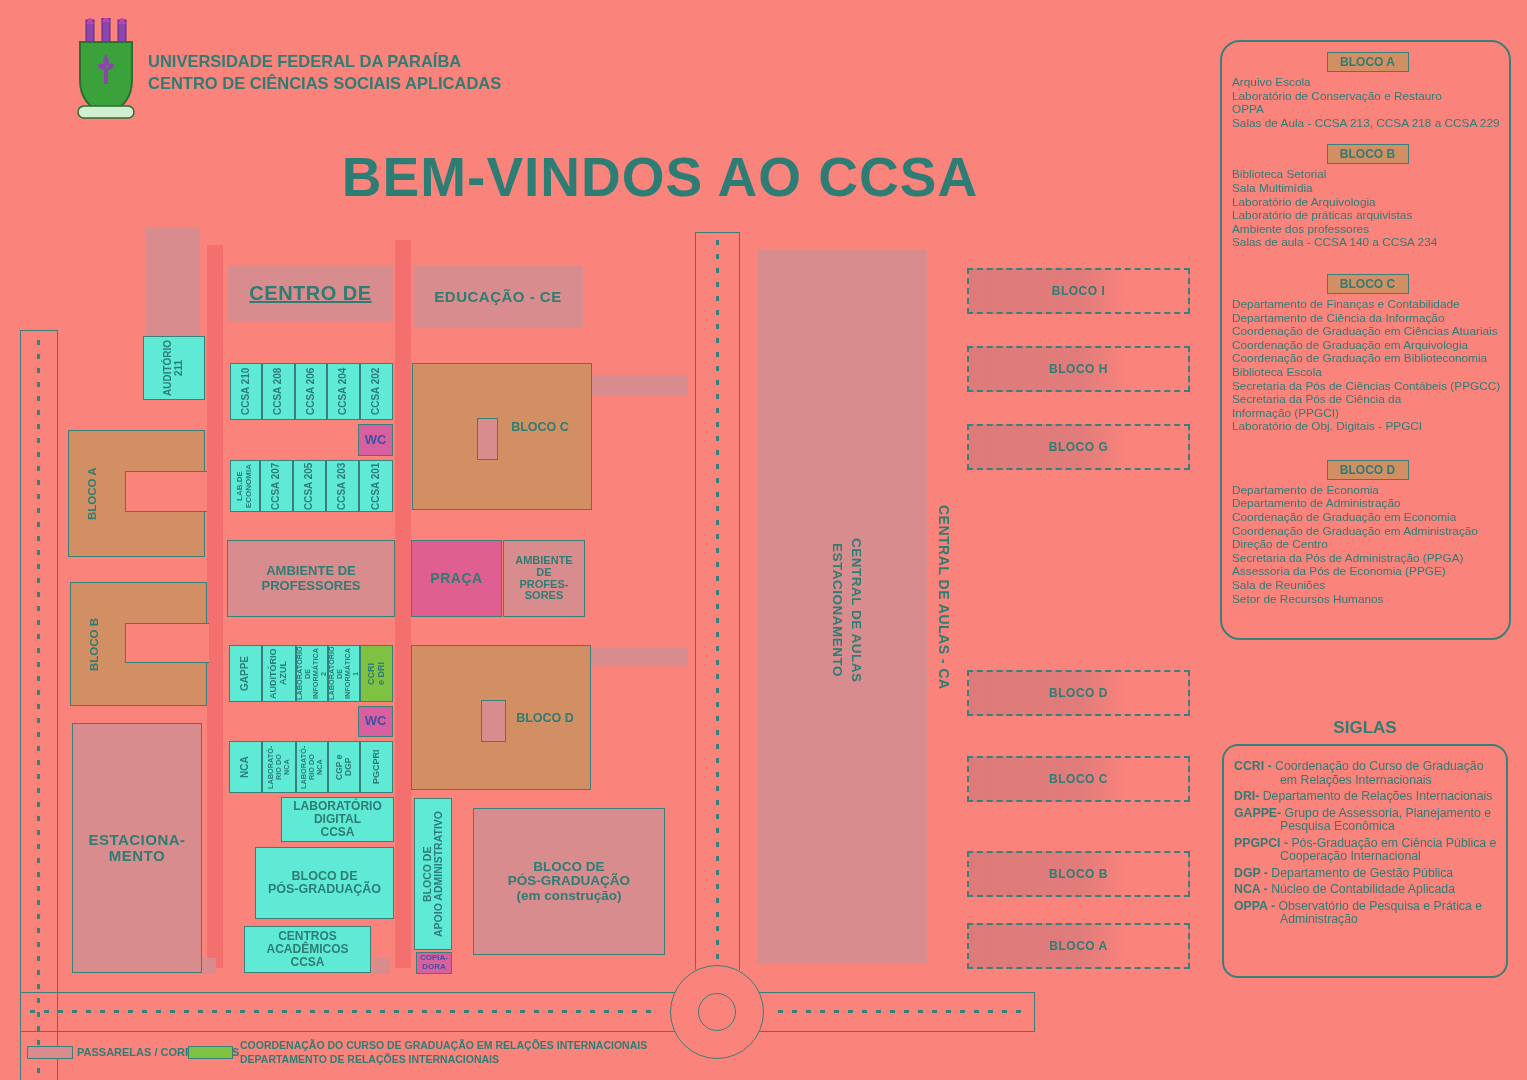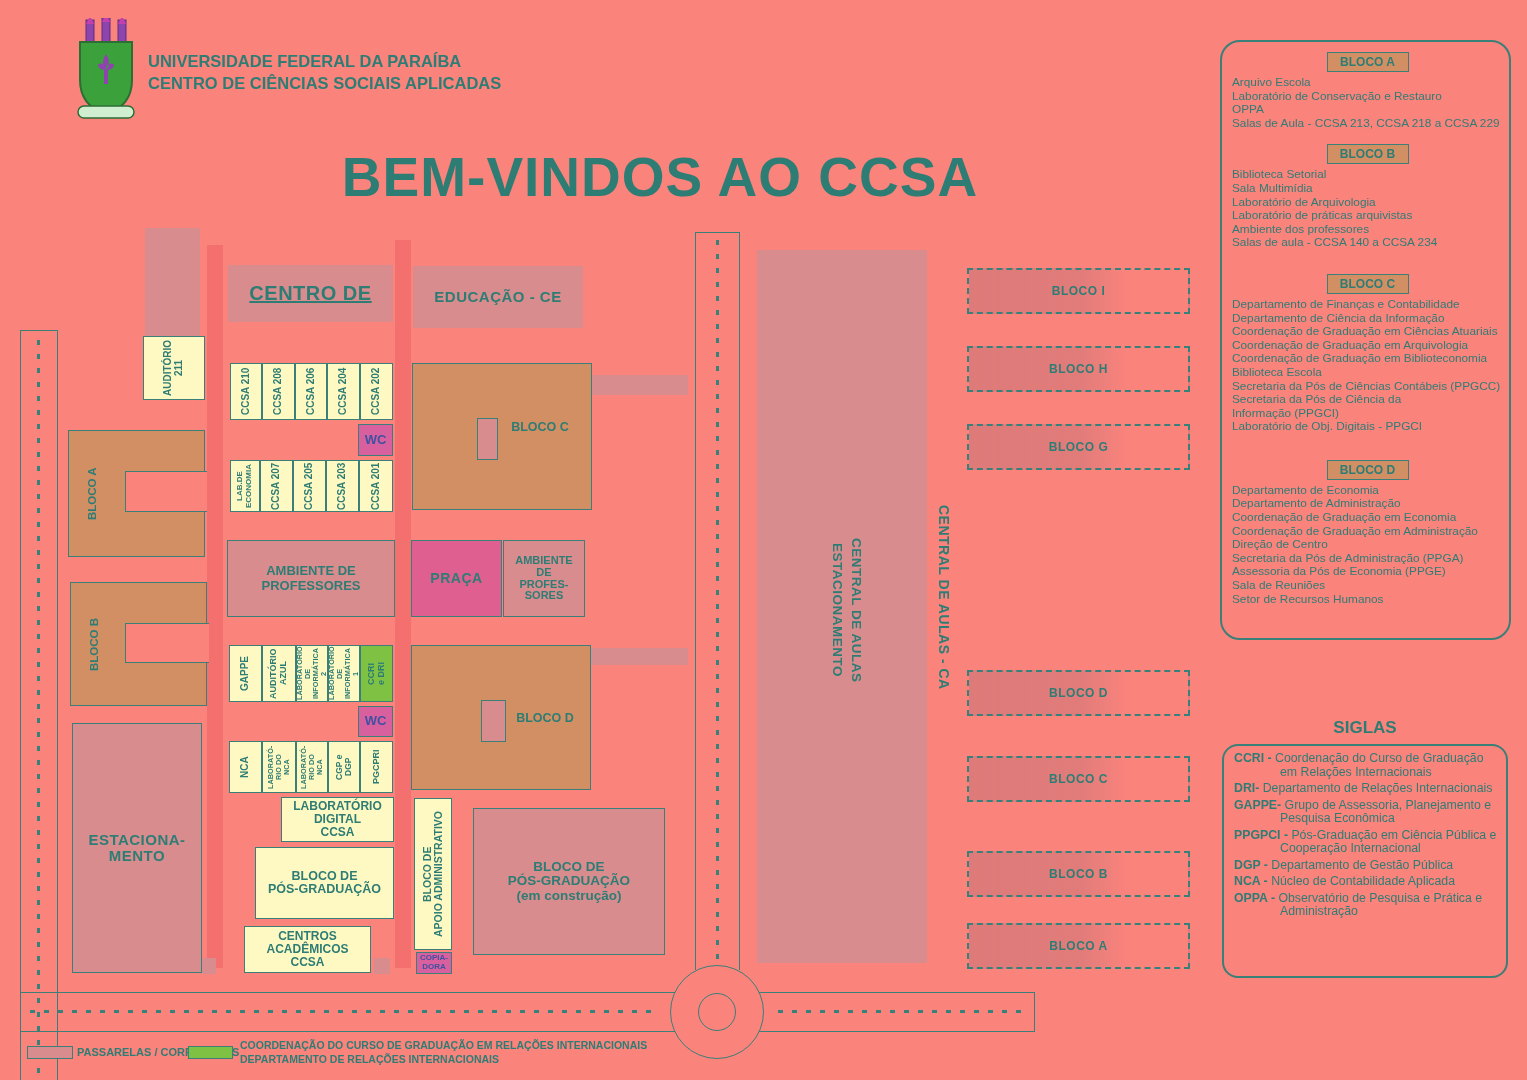--- a/index.html
+++ b/index.html
@@ -11,21 +11,21 @@
     color:#2E7D75;
   }
   .abs{position:absolute;}
   .box{
     position:absolute;border:1.5px solid #3A7F78;
     display:flex;align-items:center;justify-content:center;
     text-align:center;font-weight:bold;color:#2E7D75;
     white-space:pre-line;line-height:1.08;
   }
   .nb{border:none;}
-  .pink{background:#fef9c3;}
+  .pink{background:#5eead4;}
   .orange{background:#D18F63;}
   .muted{background:#D88C8E;}
   .praca-c{background:#DF5F90;}
   .green{background:#7FC243;}
   .strip{background:#F3706E;}
   .wc{background:#D9609E;color:#3F51A3;}
   .vup{writing-mode:vertical-rl;transform:rotate(180deg);}
   .vdown{writing-mode:vertical-lr;}
   .lbl{position:absolute;font-weight:bold;color:#2E7D75;text-align:center;white-space:pre-line;line-height:1.15;}
   .vdash{position:absolute;width:3px;background:repeating-linear-gradient(#37817A 0 5px,transparent 5px 14px);}
@@ -45,21 +45,21 @@
   #legend-panel-content{padding:0 6px 0 10px;}
   .chip{
     display:block;width:82px;margin:0 auto 4px;background:#D18F63;
     border:1.7px solid #3A7F78;text-align:center;
     font-size:12px;font-weight:bold;padding:2px 0;color:#2E7D75;
   }
   .pitem{font-size:11.8px;line-height:13.6px;white-space:pre-line;color:#2E7D75;}
   #siglas-title{position:absolute;left:1222px;top:718px;width:286px;text-align:center;font-size:17px;font-weight:bold;}
   #siglas-box{
     position:absolute;left:1222px;top:744px;width:286px;height:234px;
-    border:2px solid #3A7F78;border-radius:16px;padding:6px 6px 0 10px;
+    border:2px solid #3A7F78;border-radius:16px;padding:14px 6px 0 10px;
   }
   .sentry{font-size:12.3px;line-height:13.5px;margin-bottom:3px;padding-left:46px;text-indent:-46px;color:#2E7D75;}
   .sentry b{color:#2E7D75;}
   .circle{position:absolute;border:1.6px solid #3A7F78;border-radius:50%;background:#FA837C;}
 </style>
 </head>
 <body>
 
 <div id="canvas">
 

